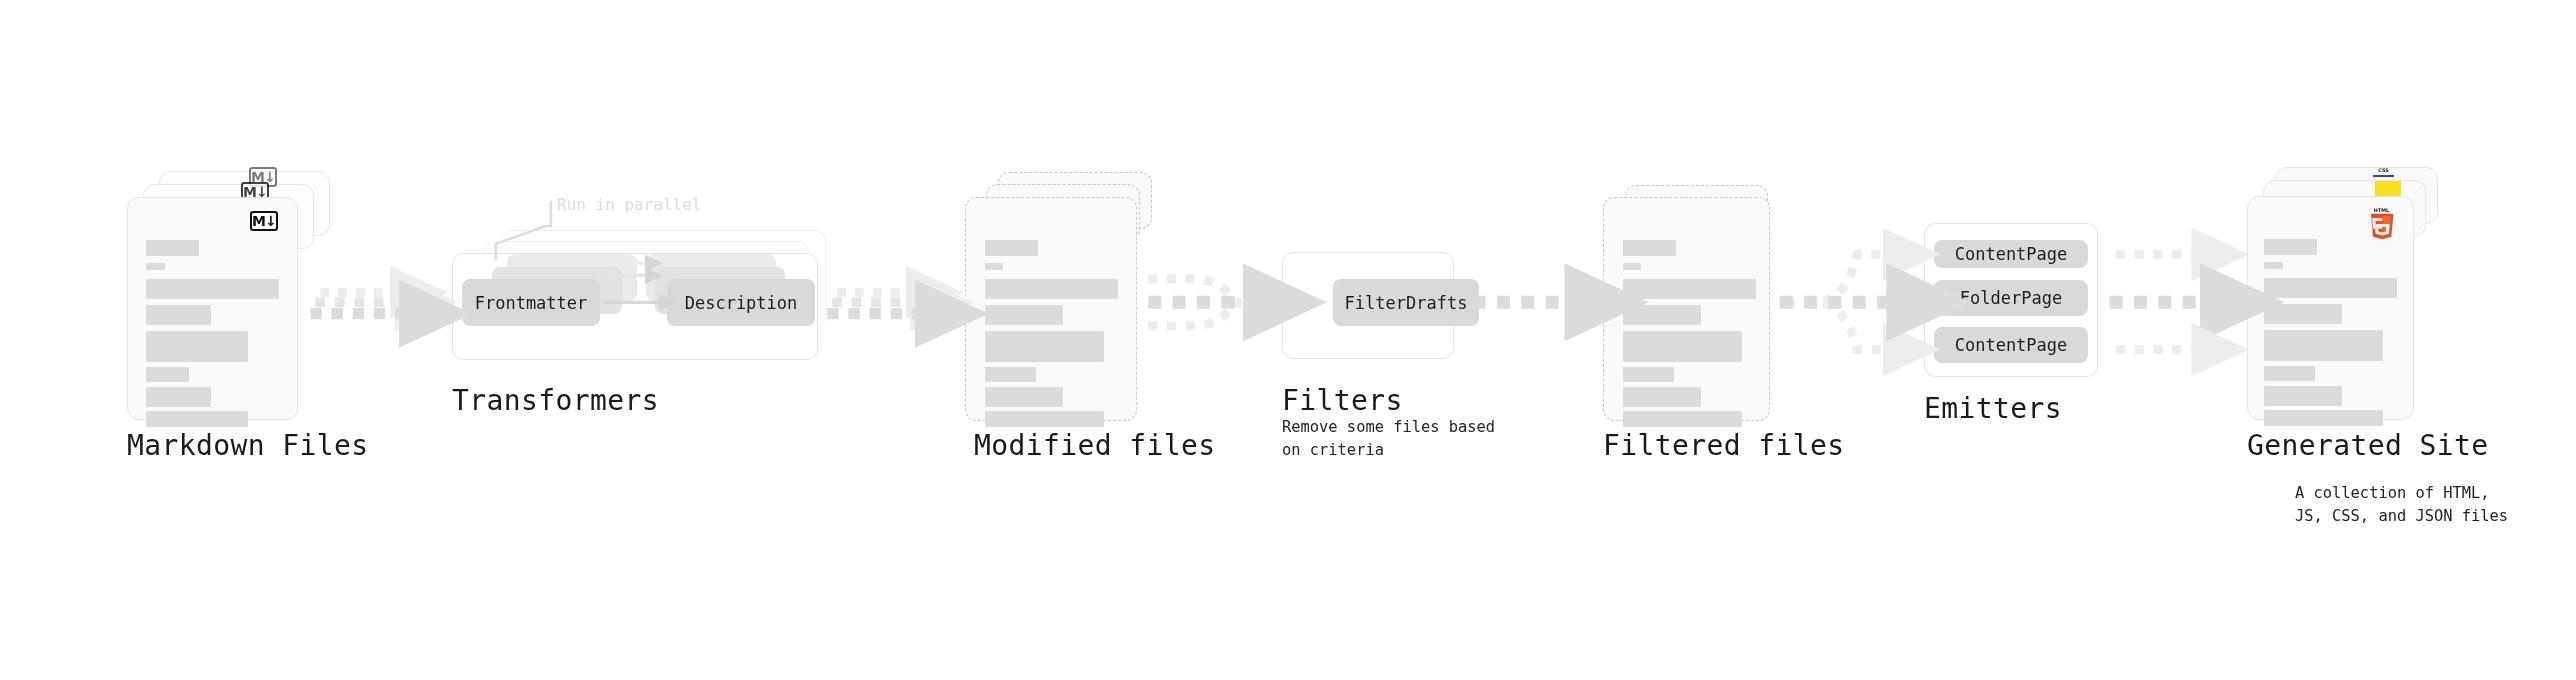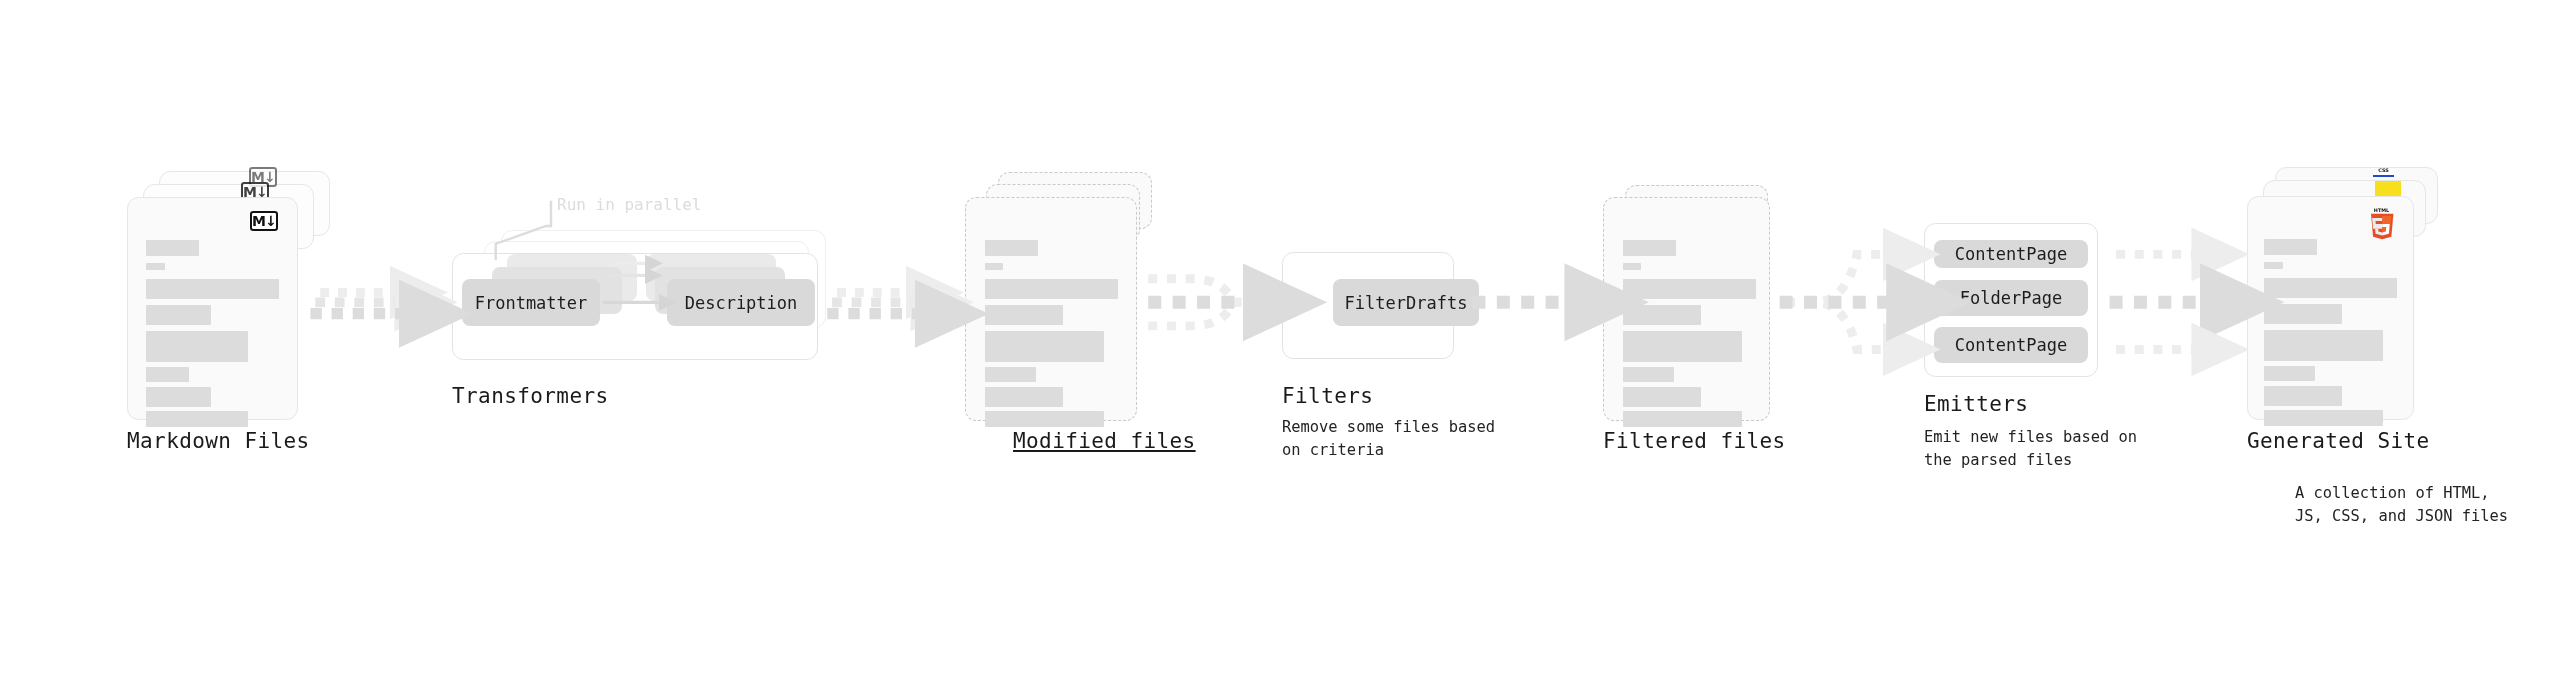--- a/index.html
+++ b/index.html
@@ -1,20 +1,20 @@
 <!DOCTYPE html>
 <html style="font-size:13px"><head>
 <meta charset="utf-8">
 <style>
   html,body{margin:0;padding:0;background:#ffffff;}
   body{width:2576px;height:681px;font-family:"DejaVu Sans Mono","Liberation Mono",monospace;color:#141414;overflow:hidden;}
   #stage{position:relative;width:2576px;height:681px;background:#fff;}
 
   
-  .title{position:absolute;font-size:21px;font-weight:400;letter-spacing:0.4px;color:#1a1a1a;white-space:nowrap;}
+  .title{position:absolute;font-size:28px;font-weight:400;letter-spacing:0.4px;color:#1a1a1a;white-space:nowrap;}
   .sub{position:absolute;font-size:15.4px;line-height:23px;color:#232323;white-space:pre;}
   .sub-list{position:absolute;font-size:15.4px;line-height:23px;color:#232323;}
   .sub-list .lead{white-space:pre;}
   .sub-list ul{margin:0;padding:0 0 0 18px;list-style:none;}
   .sub-list li{white-space:pre;position:relative;}
   .sub-list li:before{content:"\2022";position:absolute;left:-13px;top:0;}
 
   
   .docstack{position:absolute;}
   .doc{position:absolute;box-sizing:border-box;background:#fafafa;border:1.6px solid #e6e6e6;border-radius:11.4px;}
@@ -109,21 +109,21 @@
         <div class="ln" style="left:18.7px;top:65px;width:18.7px;height:7.3px;"></div>
         <div class="ln" style="left:18.7px;top:81px;width:133px;height:20.3px;"></div>
         <div class="ln" style="left:18.7px;top:107px;width:78px;height:20.3px;"></div>
         <div class="ln" style="left:18.7px;top:133px;width:119px;height:31px;"></div>
         <div class="ln" style="left:18.7px;top:169px;width:51px;height:15.4px;"></div>
         <div class="ln" style="left:18.7px;top:189px;width:78px;height:20.3px;"></div>
         <div class="ln" style="left:18.7px;top:213px;width:119px;height:16.3px;"></div>
       </div>
     </div>
   </div>
-  <div class="title" style="left:1013px;top:429px;text-decoration:underline;">Modified files</div>
+  <div class="title" style="left:974px;top:429px;">Modified files</div>
 
   <div class="pbox" style="left:1282px;top:252px;width:172px;height:107px;"></div>
   <div class="pill" style="left:1332px;top:279px;width:146px;height:47px;left:1333px;">
       <span>FilterDrafts</span>
     </div>
   <div class="title" style="left:1282px;top:384px;">Filters</div>
   <div class="sub" style="left:1282px;top:416px;">Remove some files based
 on criteria</div>
 
   <div class="docstack">
@@ -147,22 +147,20 @@
   <div class="pill" style="left:1934px;top:240px;width:154px;height:28px;">
       <span>ContentPage</span>
     </div>
   <div class="pill" style="left:1934px;top:280px;width:154px;height:36px;align-items:center;">
       <span>FolderPage</span>
     </div>
   <div class="pill" style="left:1934px;top:327px;width:154px;height:36px;">
       <span>ContentPage</span>
     </div>
   <div class="title" style="left:1924px;top:392px;">Emitters</div>
-  <div class="sub" style="left:1924px;top:426px;">Emit new files based on
-the parsed files</div>
 
   <div class="docstack">
     <div class="doc" style="left:2275px;top:167px;width:163px;height:57px;"></div>
     <div class="cssbadge" style="left:2373px;top:170px;">
       <div class="tx">CSS</div>
       <div class="bar"></div>
     </div>
     <div class="doc" style="left:2263px;top:180px;width:163px;height:57px;"></div>
     <div class="jsbadge" style="left:2375px;top:181px;"></div>
 

